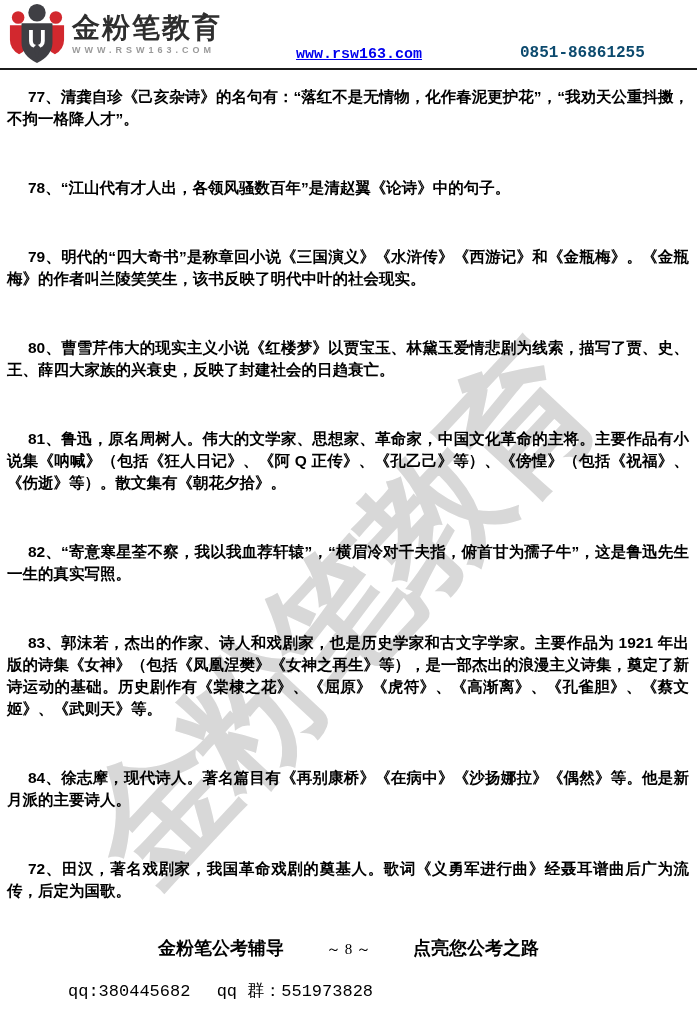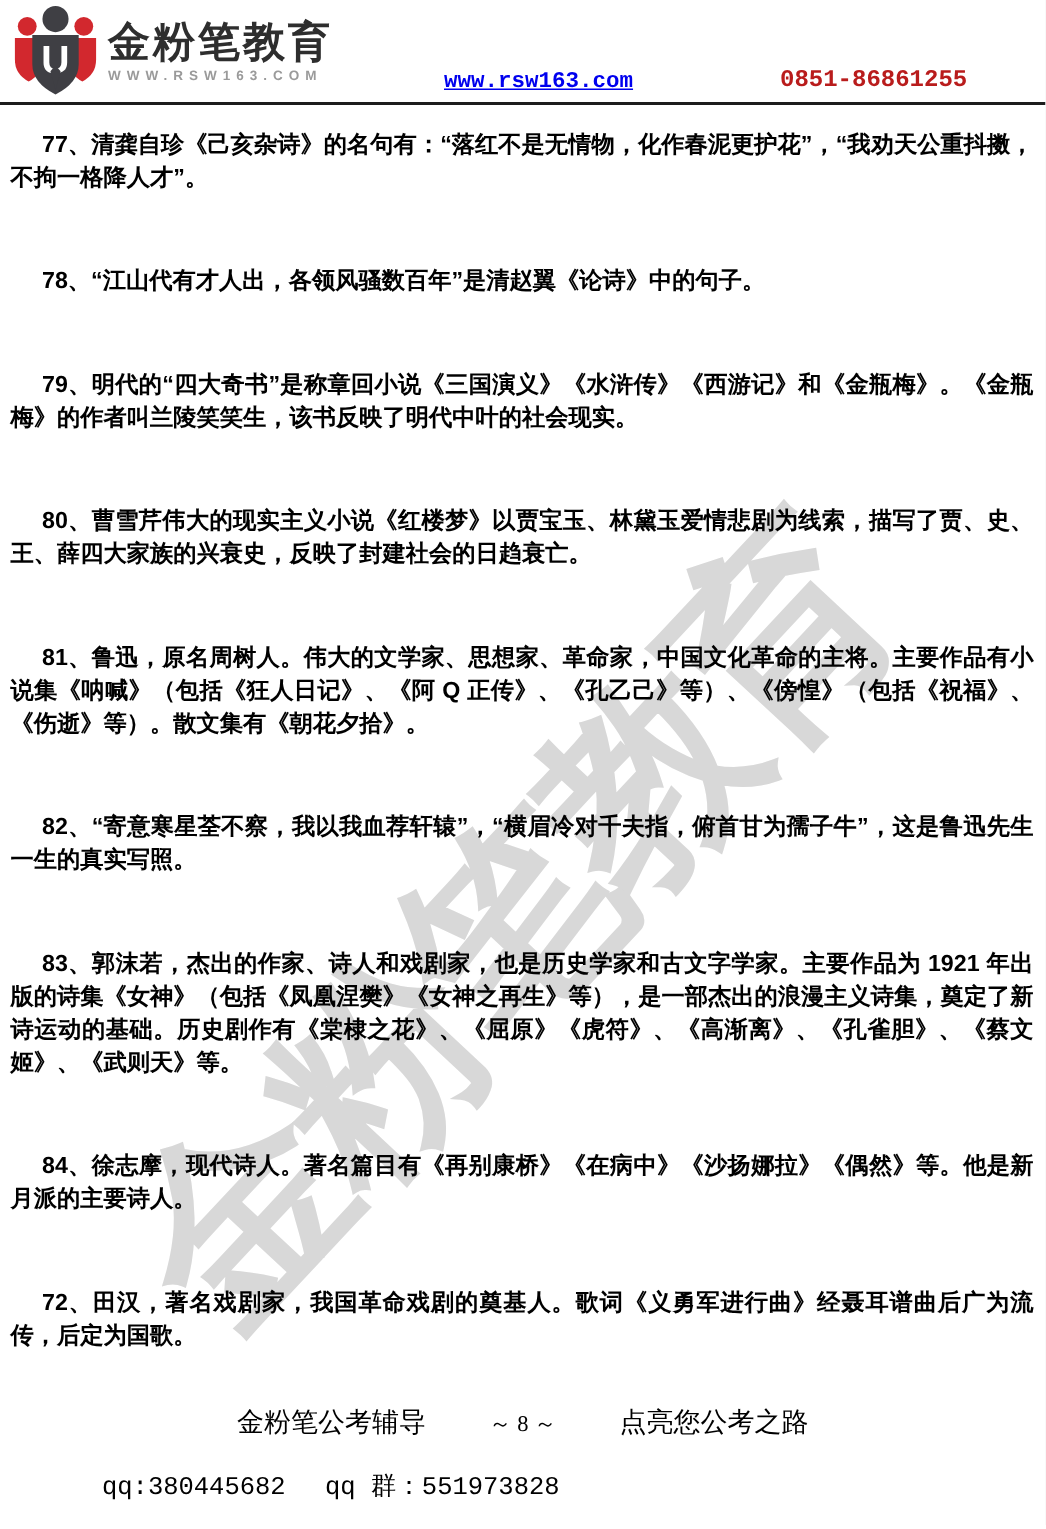--- a/index.html
+++ b/index.html
@@ -30,21 +30,21 @@
   }
   .site-link {
     position: absolute; left: 296px; top: 46px;
     font-family: "Liberation Mono", monospace;
     font-size: 15px; font-weight: bold;
     color: #0000ee; text-decoration: underline;
   }
   .phone {
     position: absolute; left: 520px; top: 44px;
     font-family: "Liberation Mono", monospace;
-    font-size: 16px; font-weight: bold; color: #b91c1c;
+    font-size: 16px; font-weight: bold; color: #0c4a6e;
   }
   .header-rule {
     position: absolute; top: 68px; left: 0; right: 0;
     border-bottom: 2px solid #1c1c1c;
   }
 
   
   .watermark {
     position: absolute; left: 340px; top: 620px;
     transform: translate(-50%, -50%) rotate(-47deg);
@@ -64,21 +64,21 @@
     font-weight: 600;
     text-indent: 21px;
     text-align: justify;
   }
 
   
   .footer-line1 {
     position: absolute; top: 936px; left: 0; right: 0; z-index: 1;
     display: flex; justify-content: center; align-items: baseline;
   }
-  .footer-slogan { font-size: 18px; font-weight: normal; color: #000; }
+  .footer-slogan { font-size: 18px; font-weight: bold; color: #000; }
   .page-number {
     font-size: 15px; font-weight: normal; margin: 0 42px;
     font-family: "Liberation Serif", serif;
   }
   .footer-line2 {
     position: absolute; top: 979px; left: 68px; right: 52px; z-index: 1;
     display: flex; justify-content: space-between; align-items: baseline;
     font-size: 13px;
   }
   .qq-block { font-family: "Liberation Mono", monospace; font-size: 17px; }

